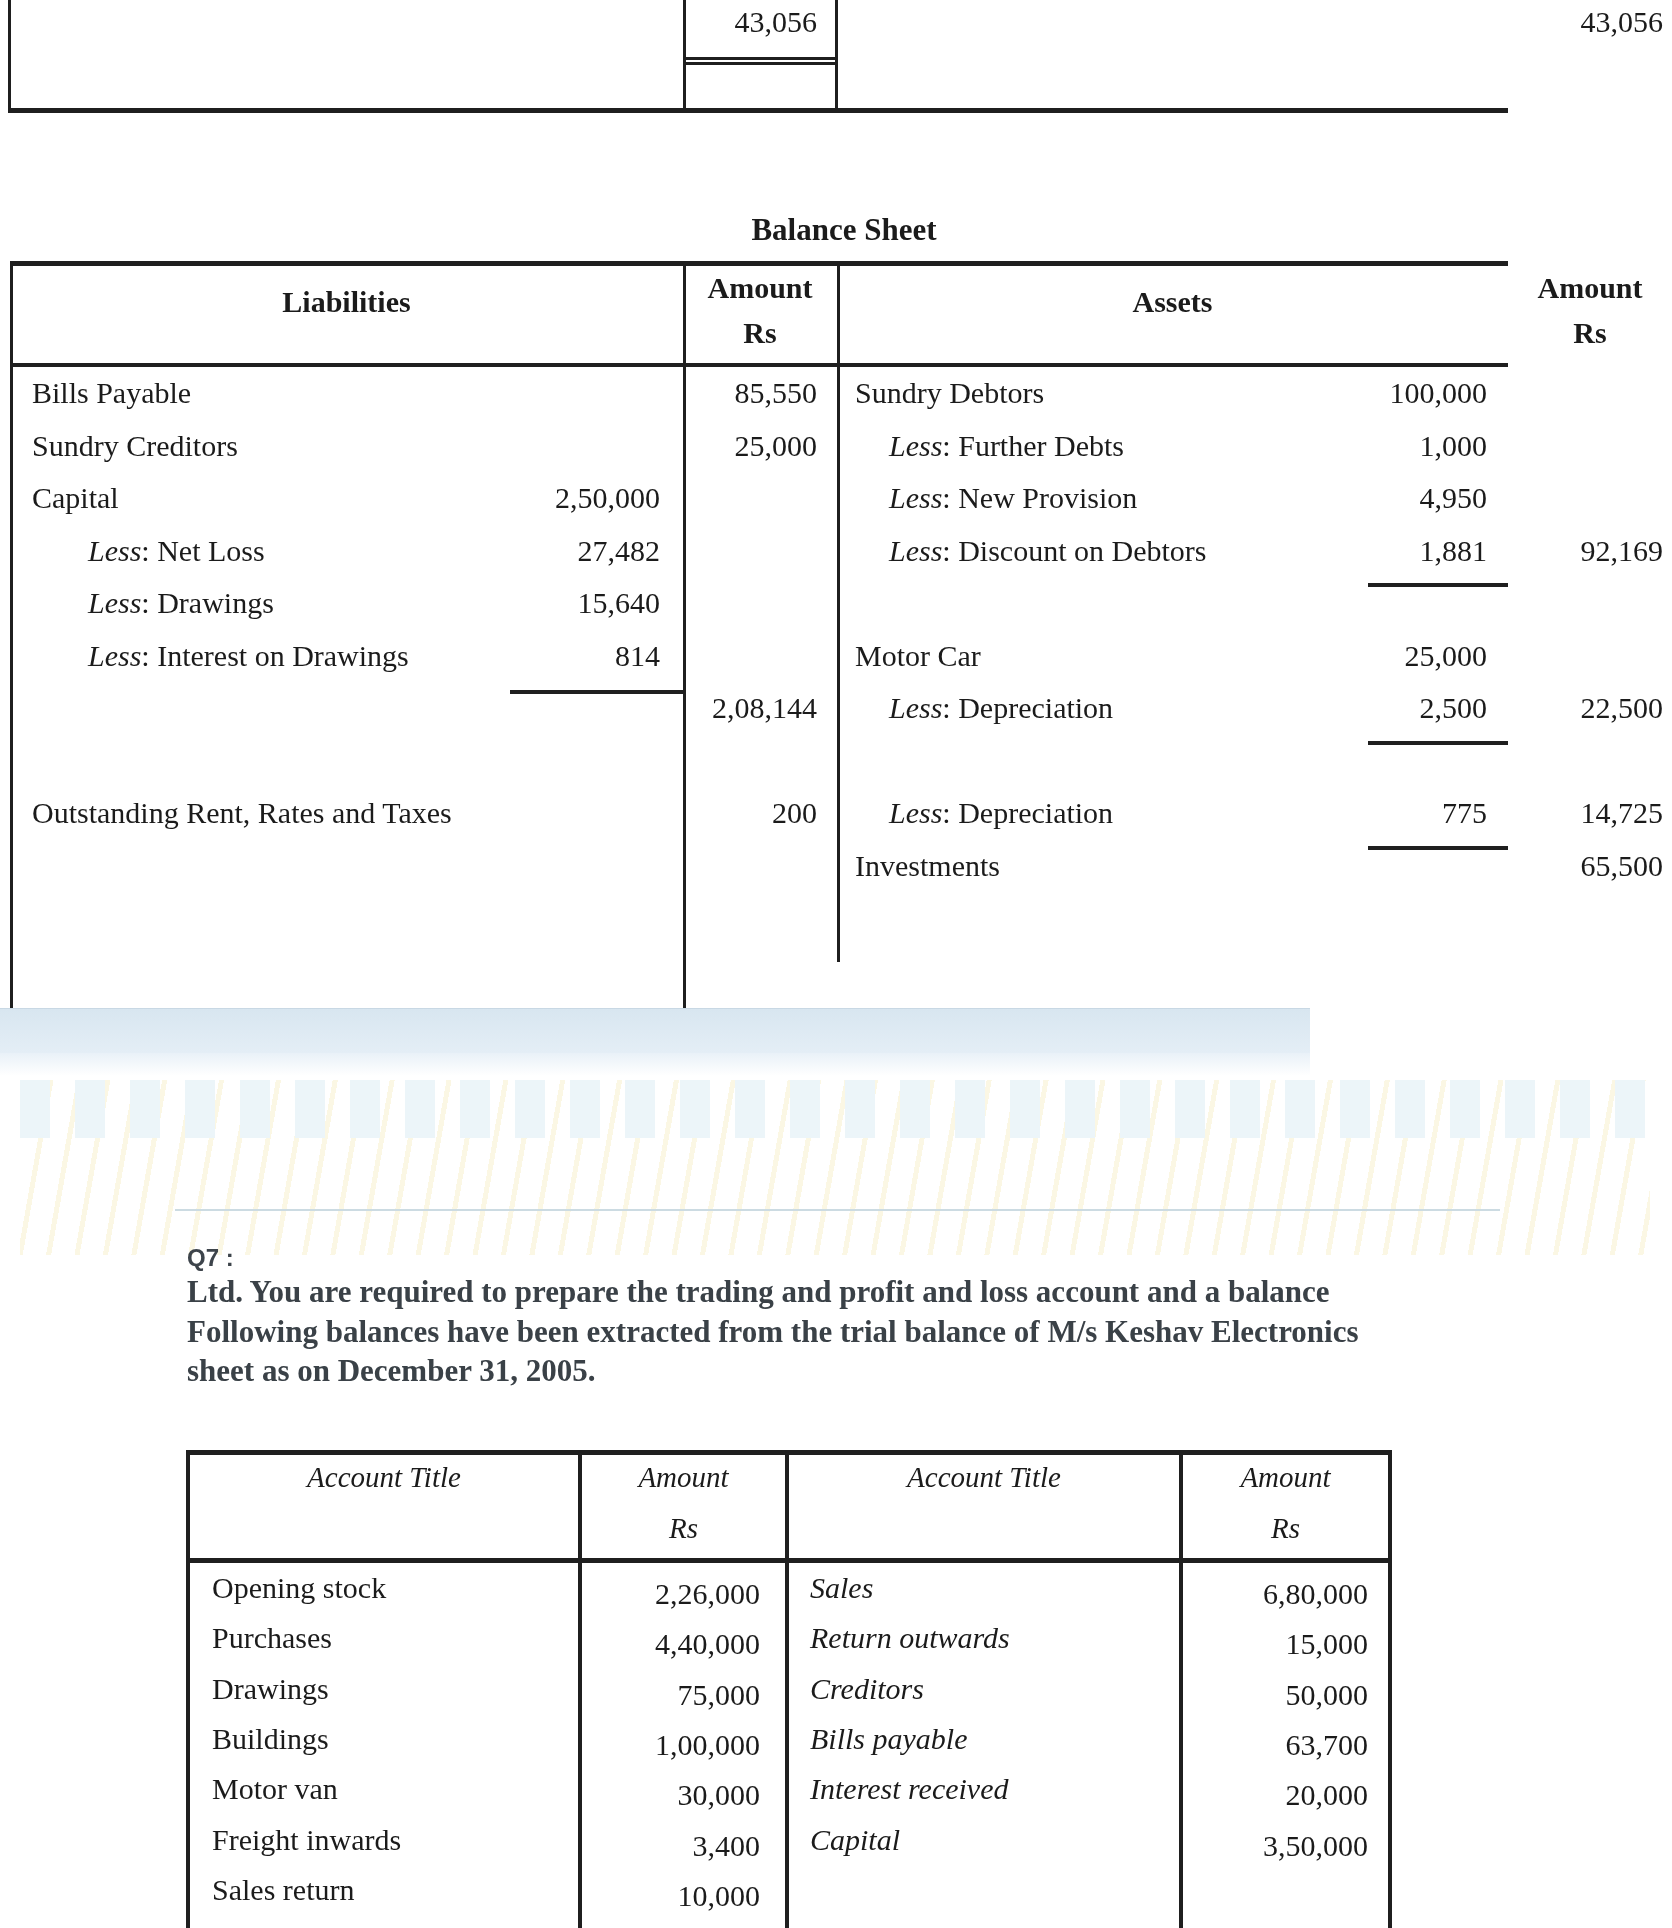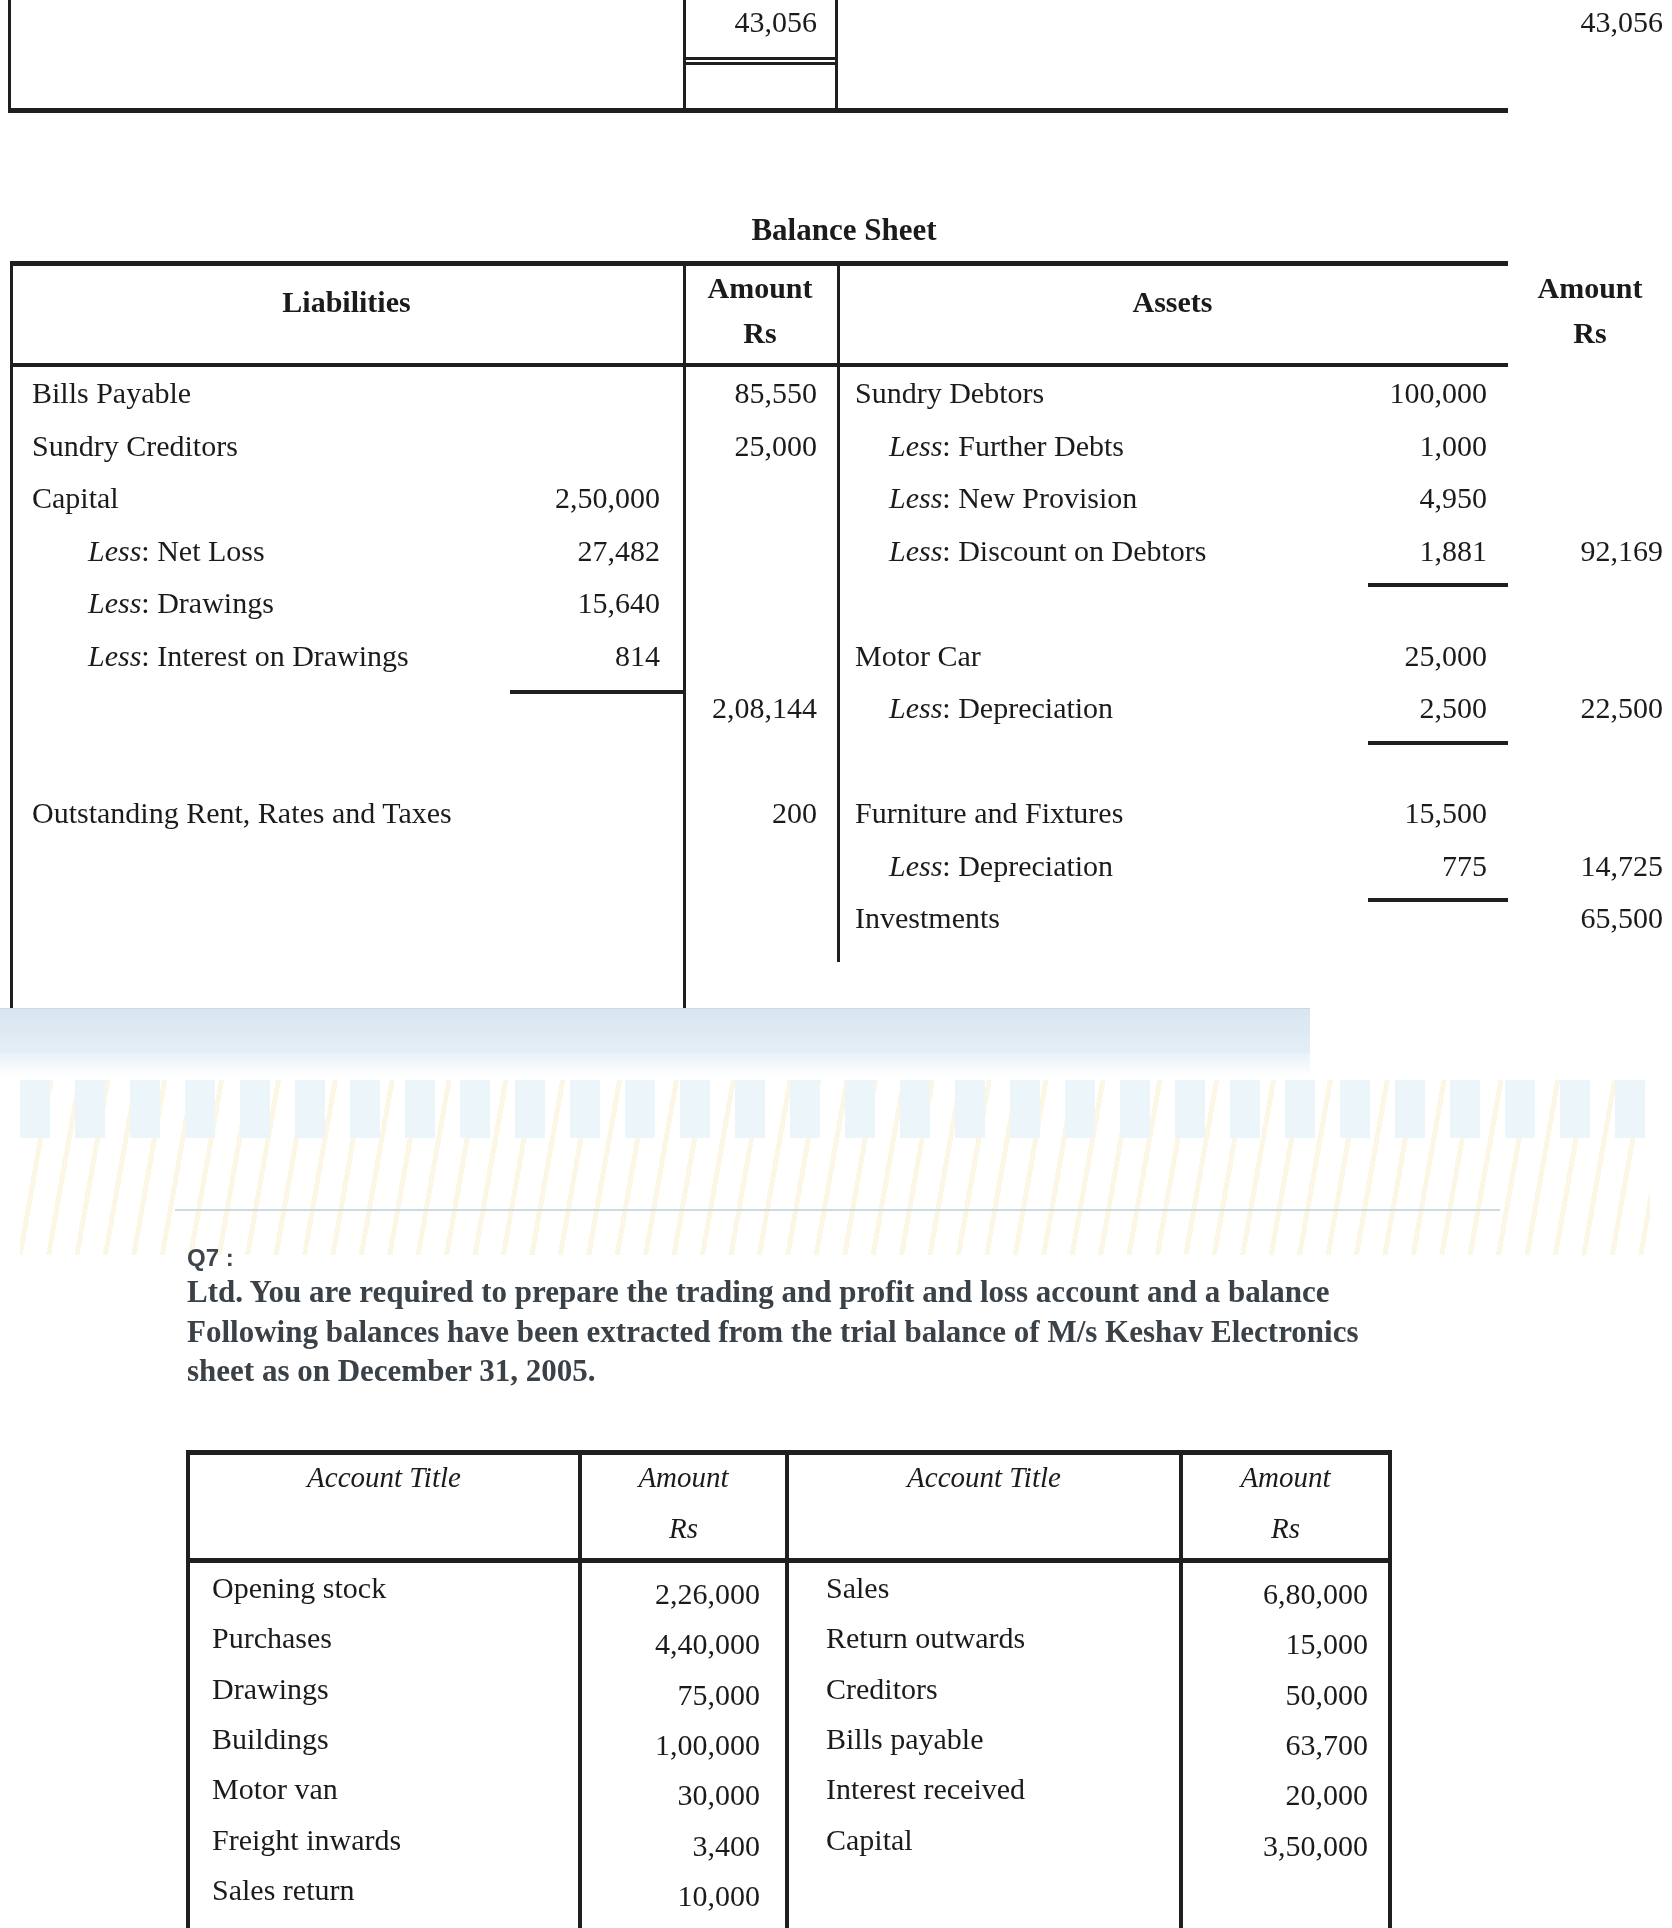--- a/index.html
+++ b/index.html
@@ -34,21 +34,21 @@
   .bs-left .bs-row .rule{right:154px;width:173px;bottom:-12px;}
   .bs-right .bs-row .rule{right:164px;width:140px;bottom:-10px;}
   .bs-row i{font-style:italic;}
 
   
   .tb-rows{position:absolute;}
   .tb-row{height:50.3px;display:grid;align-items:center;font-size:30px;}
   .tb-left .tb-row{grid-template-columns:1fr 203px;}
   .tb-right .tb-row{grid-template-columns:1fr 205px;}
   .tb-row .lbl{padding-left:22px;white-space:nowrap;}
-  .tb-right .tb-row .lbl{padding-left:37px;}
+  .tb-right .tb-row .lbl{padding-left:21px;font-style:italic;}
   .tb-row .amt{text-align:right;padding-right:25px;margin-top:12px;}
   .tb-right .tb-row .amt{padding-right:20px;}
   .tb-hdr{position:absolute;font-style:italic;font-size:29px;text-align:center;line-height:34px;}
 
   .accent-bar{
     position:absolute;left:0;top:1008px;width:1310px;height:44px;
     background:linear-gradient(to bottom, var(--c-bar-top,#d8e6f0), var(--c-bar-bottom,#e4eef6));
     border-top:1px solid rgba(176,198,214,.55);
   }
   .accent-fade{
@@ -200,26 +200,20 @@
     <span></span>
     <span class="amt">22,500</span>
   <div class="rule"></div>
       </div>
       <div class="bs-row">
     <span class="lbl"></span>
     <span class="inner"></span>
     <span></span>
     <span class="amt"></span>
   </div>
-      <div class="bs-row">
-    <span class="lbl">Furniture and Fixtures</span>
-    <span class="inner">15,500</span>
-    <span></span>
-    <span class="amt"></span>
-  </div>
       <div class="bs-row less">
     <span class="lbl"><i>Less</i>: Depreciation</span>
     <span class="inner">775</span>
     <span></span>
     <span class="amt">14,725</span>
   <div class="rule"></div>
       </div>
       <div class="bs-row">
     <span class="lbl">Investments</span>
     <span class="inner"></span>

